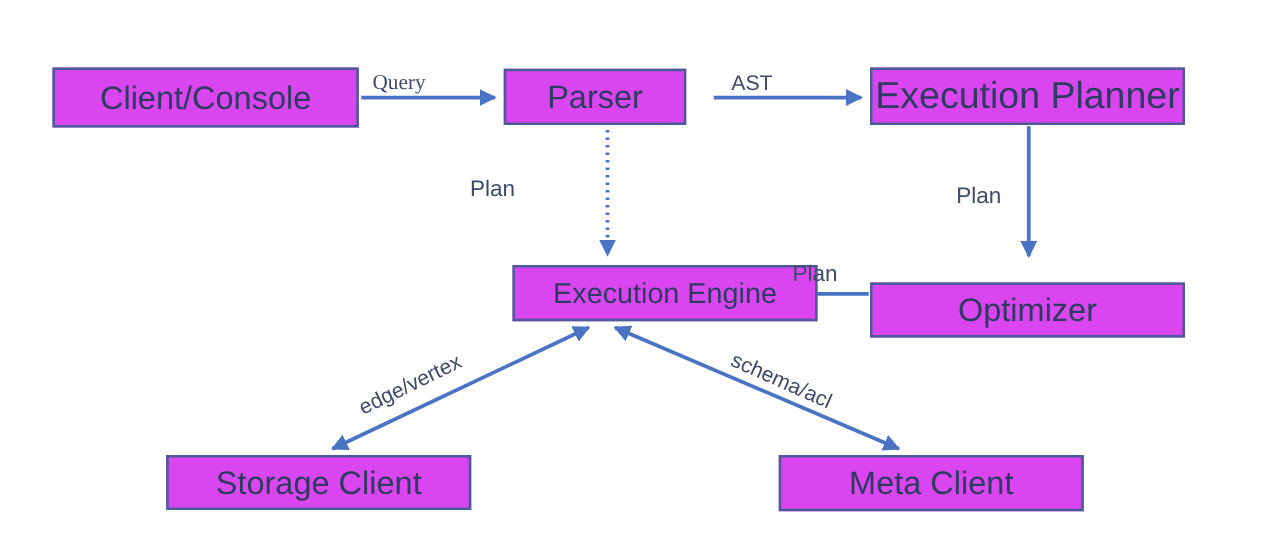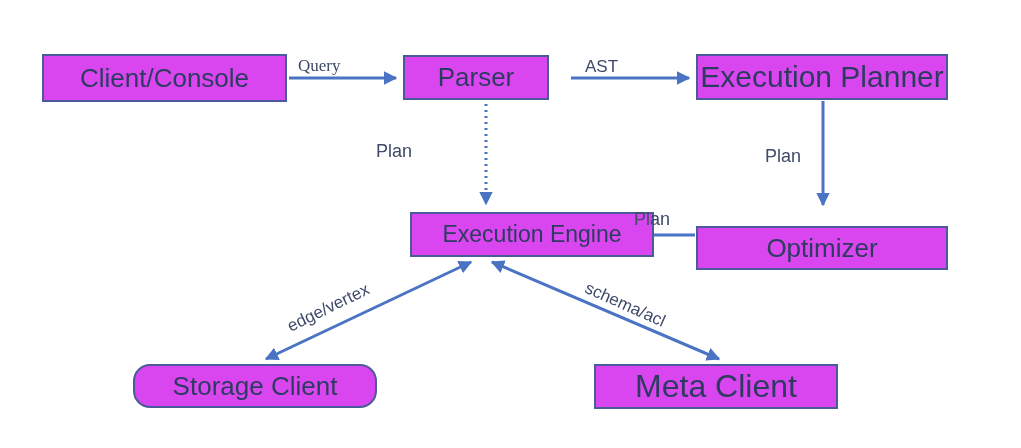--- a/index.html
+++ b/index.html
@@ -37,22 +37,22 @@
     display: flex;
     align-items: center;
     justify-content: center;
     white-space: nowrap;
   }
   .n-client    { left: 42px;  top: 54px;  width: 245px; height: 48px; font-size: 26px; }
   .n-parser    { left: 403px; top: 55px;  width: 146px; height: 45px; font-size: 26px; }
   .n-planner   { left: 696px; top: 54px;  width: 252px; height: 46px; font-size: 30px; }
   .n-engine    { left: 364px; top: 212px; width: 244px; height: 45px; font-size: 23px; margin-left: 46px; }
   .n-optimizer { left: 696px; top: 212px; width: 252px; height: 44px; font-size: 26px; margin-top: 14px; }
-  .n-storage   { left: 133px; top: 364px; width: 244px; height: 44px; font-size: 26px; border-radius: 17px; }
-  .n-meta      { left: 594px; top: 364px; width: 244px; height: 45px; font-size: 32px; }
+  .n-storage   { left: 133px; top: 364px; width: 244px; height: 44px; font-size: 26px; }
+  .n-meta      { left: 623px; top: 364px; width: 244px; height: 45px; font-size: 26px; }
 
   .elabel {
     position: absolute;
     color: var(--edge-label, #3e4a68);
     font-size: 17px;
     white-space: nowrap;
   }
   .l-query          { left: 298px; top: 56px; font-family: Liberation Serif, serif; }
   .l-ast            { left: 585px; top: 57px; text-align: right; }
   .l-plan-cache     { left: 376px; top: 139px; font-size: 18px; line-height: 1.35; }

